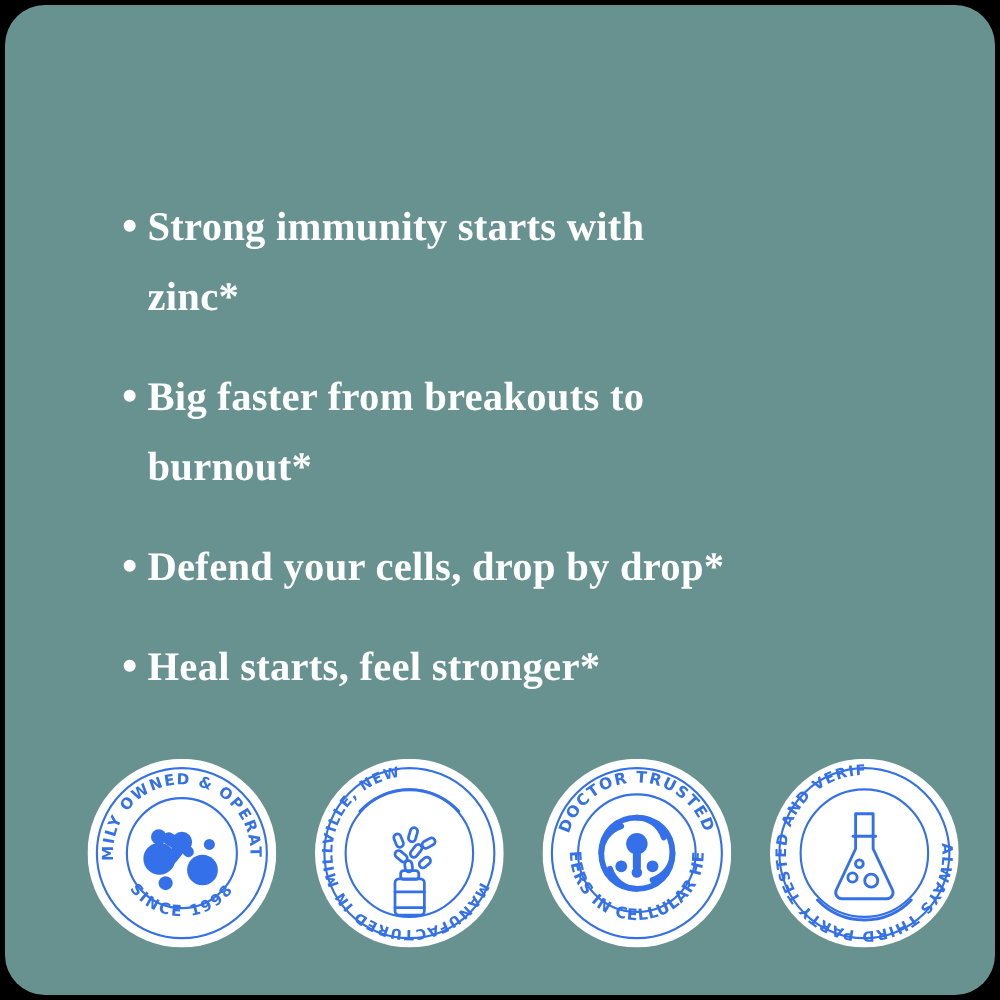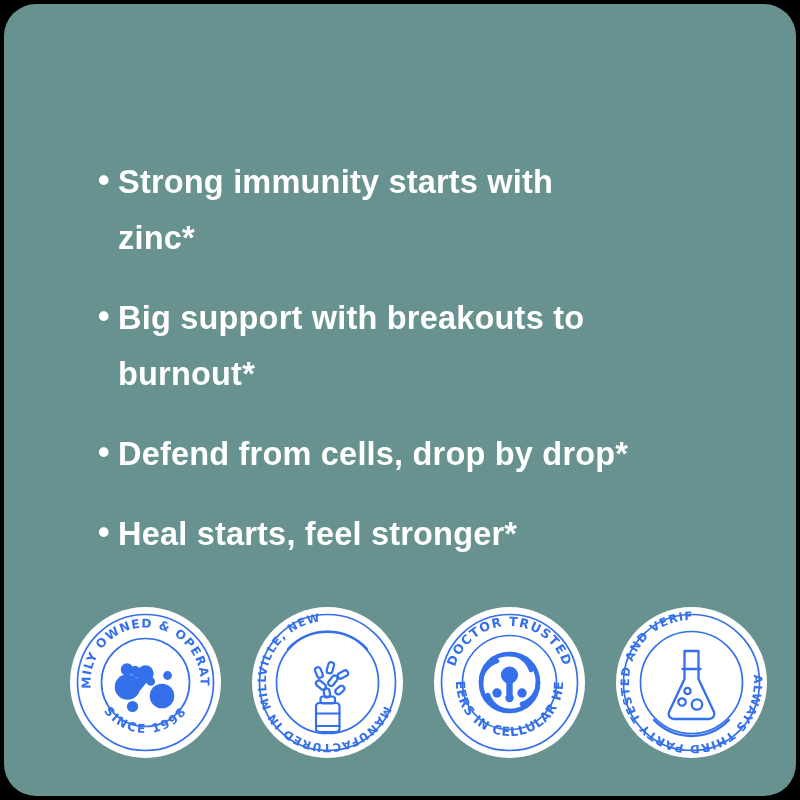--- a/index.html
+++ b/index.html
@@ -43,21 +43,21 @@
     width: 24px;
     color: #ffffff;
     font-size: 33px;
     line-height: 56px;
     font-family: "DejaVu Sans", sans-serif;
     text-align: left;
   }
   .bullet-text {
     flex: 1 1 auto;
     color: #ffffff;
-    font-family: Liberation Sans, sans-serif;
+    font-family: Liberation Serif, serif;
     font-weight: bold;
     font-size: 32.5px;
     line-height: 56px;
     letter-spacing: 0.2px;
     white-space: pre-wrap;
   }
 
   
   #badges {
     position: absolute;
@@ -86,27 +86,27 @@
   <div id="bullets">
 
     <div class="bullet-row">
       <span class="bullet-dot">•</span>
       <span class="bullet-text">Strong immunity starts with
 zinc*</span>
     </div>
 
     <div class="bullet-row">
       <span class="bullet-dot">•</span>
-      <span class="bullet-text">Big support with breakouts to
+      <span class="bullet-text">Big faster from breakouts to
 burnout*</span>
     </div>
 
     <div class="bullet-row">
       <span class="bullet-dot">•</span>
-      <span class="bullet-text">Defend from cells, drop by drop*</span>
+      <span class="bullet-text">Defend your cells, drop by drop*</span>
     </div>
 
     <div class="bullet-row">
       <span class="bullet-dot">•</span>
       <span class="bullet-text">Heal starts, feel stronger*</span>
     </div>
 
   </div>
 
   <div id="badges">

